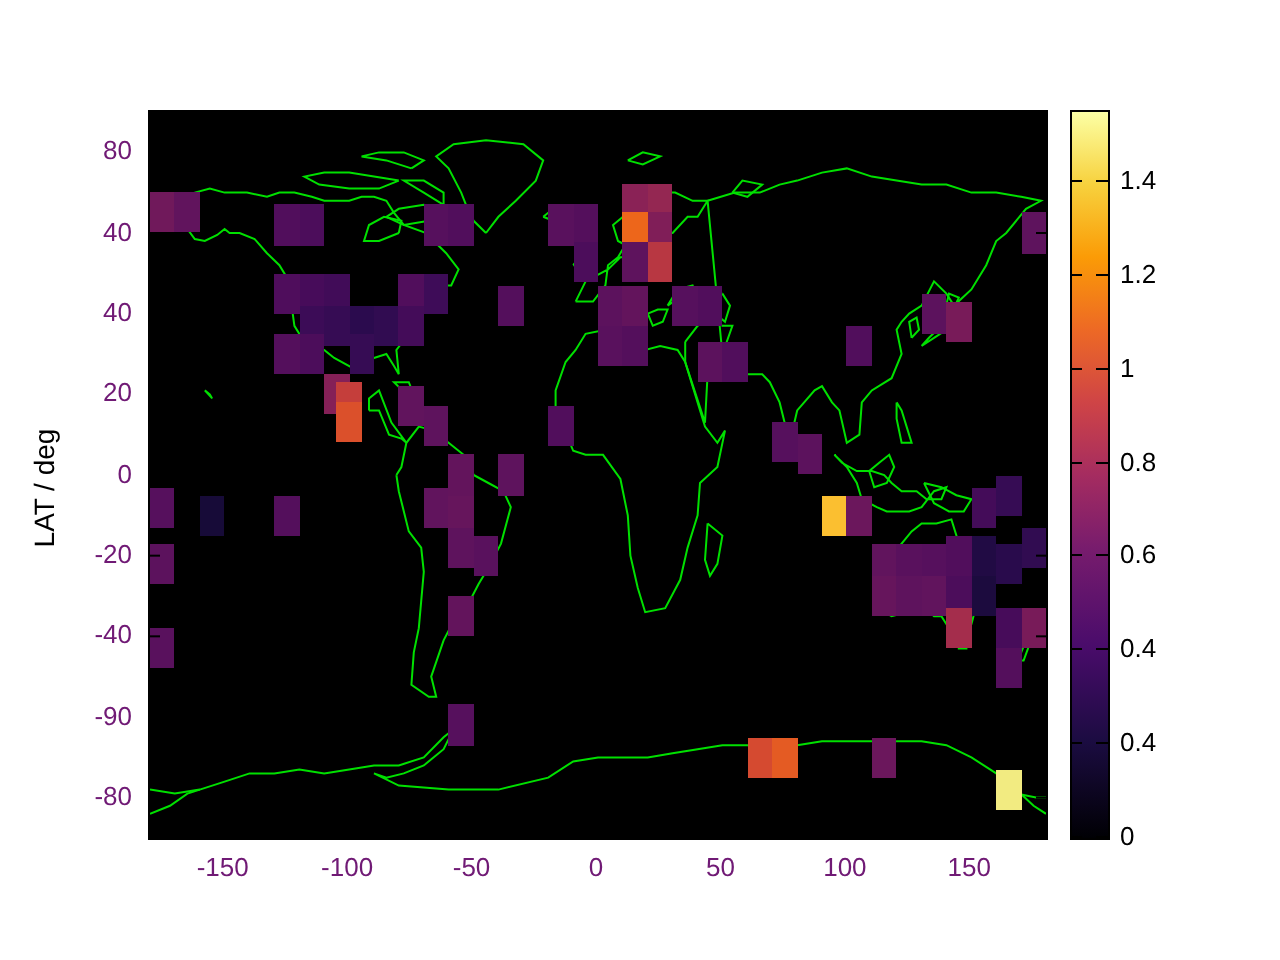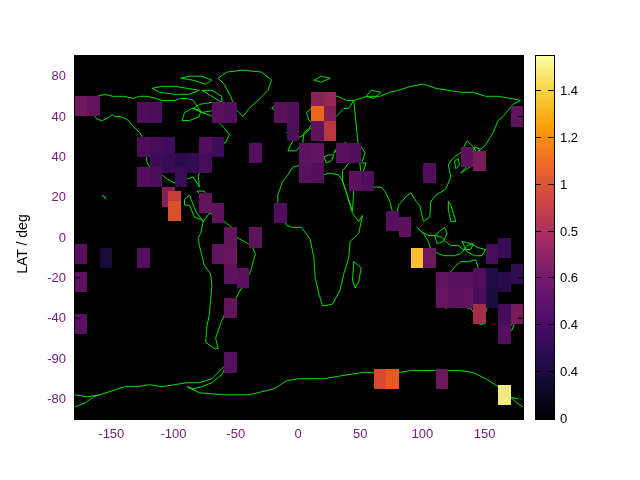--- a/index.html
+++ b/index.html
@@ -301,21 +301,21 @@
       <div class="cbtick r" style="top: 371.161px;"></div>
       <div class="cblabel" style="top: 371.161px;">0.4</div>
       <div class="cbtick" style="top: 324.323px;"></div>
       <div class="cbtick r" style="top: 324.323px;"></div>
       <div class="cblabel" style="top: 324.323px;">0.4</div>
       <div class="cbtick" style="top: 277.484px;"></div>
       <div class="cbtick r" style="top: 277.484px;"></div>
       <div class="cblabel" style="top: 277.484px;">0.6</div>
       <div class="cbtick" style="top: 230.645px;"></div>
       <div class="cbtick r" style="top: 230.645px;"></div>
-      <div class="cblabel" style="top: 230.645px;">0.5</div>
+      <div class="cblabel" style="top: 230.645px;">0.8</div>
       <div class="cbtick" style="top: 183.806px;"></div>
       <div class="cbtick r" style="top: 183.806px;"></div>
       <div class="cblabel" style="top: 183.806px;">1</div>
       <div class="cbtick" style="top: 136.968px;"></div>
       <div class="cbtick r" style="top: 136.968px;"></div>
       <div class="cblabel" style="top: 136.968px;">1.2</div>
       <div class="cbtick" style="top: 90.129px;"></div>
       <div class="cbtick r" style="top: 90.129px;"></div>
       <div class="cblabel" style="top: 90.129px;">1.4</div>
     </div>

